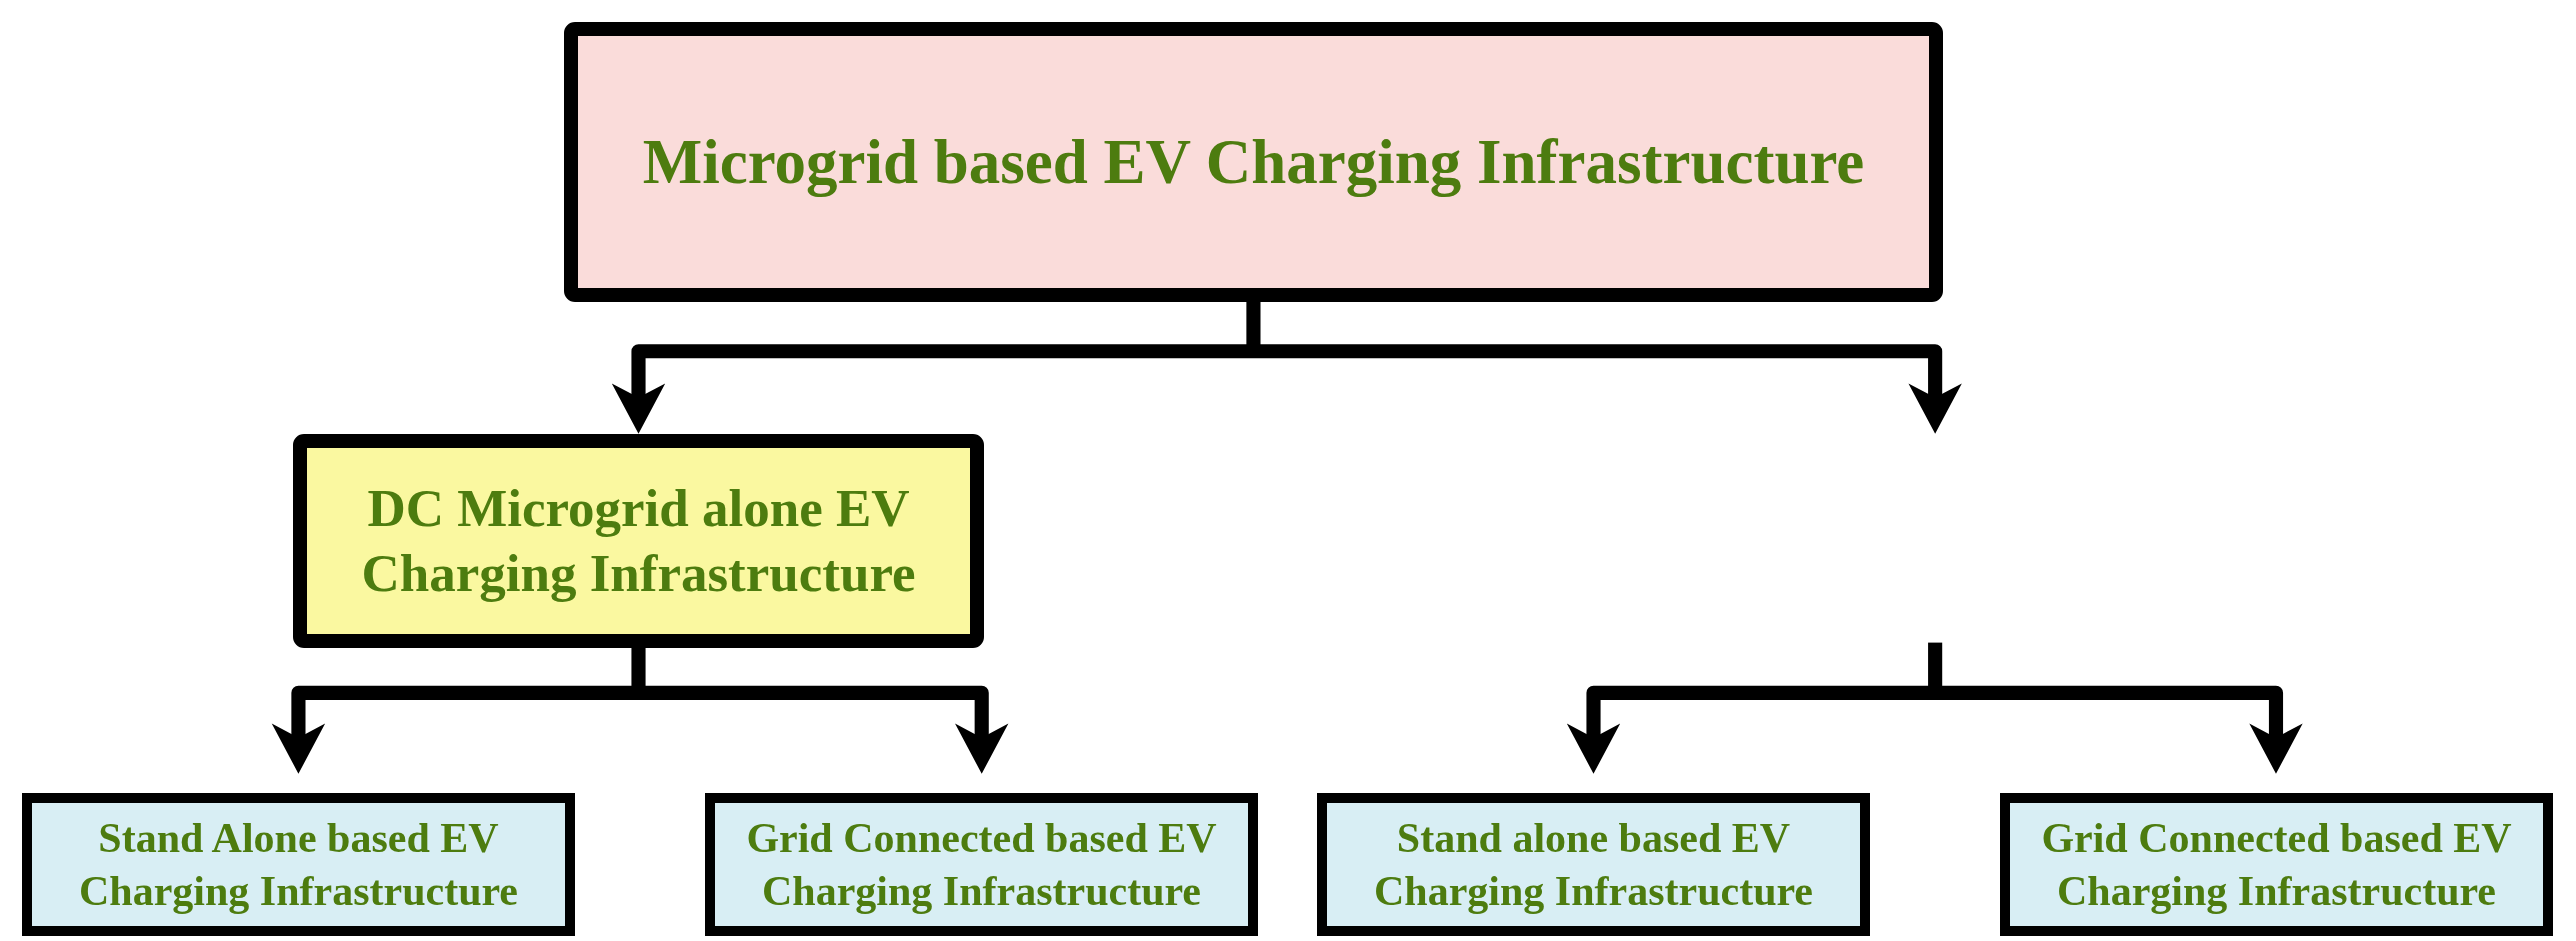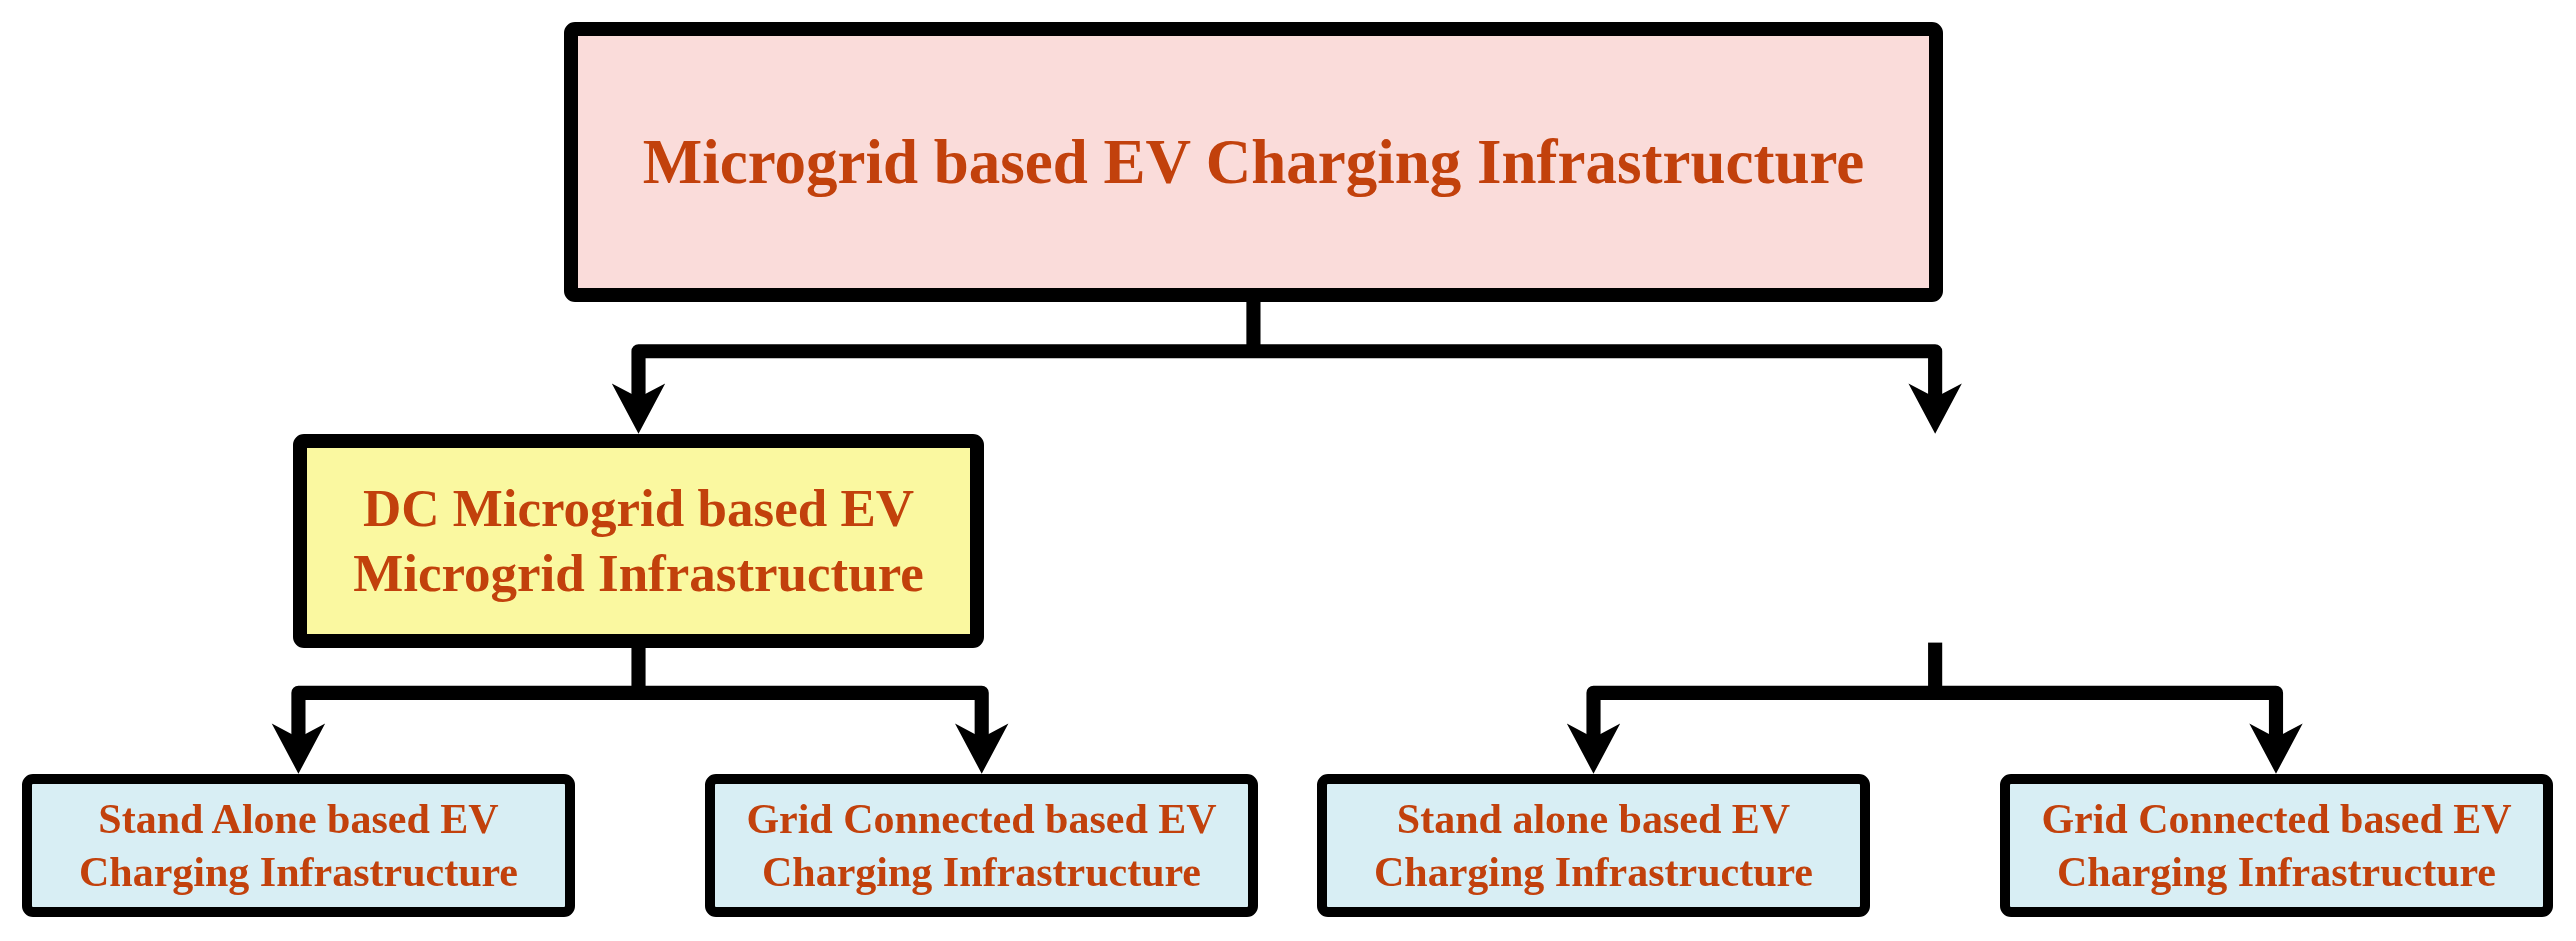--- a/index.html
+++ b/index.html
@@ -14,30 +14,30 @@
   .node {
     position: absolute;
     box-sizing: border-box;
     border: 14px solid #000000;
     border-radius: 11px;
     display: flex;
     align-items: center;
     justify-content: center;
     text-align: center;
     font-weight: bold;
-    color: #c2410c;
+    color: #4d7c0f;
   }
   .node .label { display: block; width: 100%; }
   
   #node-root   { left: 564px;  top: 22px;  width: 1379px; height: 280px; font-size: 63px; line-height: 1.15; }
   
   #node-dc     { left: 293px;  top: 434px; width: 691px;  height: 214px; font-size: 53px; line-height: 1.22; }
   #node-ac     { left: 1590px; top: 434px; width: 691px;  height: 214px; font-size: 53px; line-height: 1.22; }
   
-  .leaf        { border-width: 10.2px; border-radius: 11px; font-size: 42px; line-height: 1.25; }
+  .leaf        { border-width: 10.2px; border-radius: 0; font-size: 42px; line-height: 1.25; margin-top: 19px; }
   #node-leaf1  { left: 22px;   top: 774px; width: 553px;  height: 143px; }
   #node-leaf2  { left: 705px;  top: 774px; width: 553px;  height: 143px; }
   #node-leaf3  { left: 1317px; top: 774px; width: 553px;  height: 143px; }
   #node-leaf4  { left: 2000px; top: 774px; width: 553px;  height: 143px; }
 
   #connectors {
     position: absolute;
     left: 0; top: 0;
     width: 2576px; height: 942px;
     pointer-events: none;
@@ -76,21 +76,21 @@
     <polygon points="1250,985 1216,921 1250,939 1284,921"></polygon>
     <polygon points="2029,985 1995,921 2029,939 2063,921"></polygon>
     <polygon points="2898,985 2864,921 2898,939 2932,921"></polygon>
   </svg>
 
   <div class="node" id="node-root" style="background-color: rgb(250, 220, 218);">
     <span class="label">Microgrid based EV Charging Infrastructure</span>
   </div>
 
   <div class="node" id="node-dc" style="background-color: rgb(250, 248, 160);">
-    <span class="label">DC Microgrid based EV Microgrid Infrastructure</span>
+    <span class="label">DC Microgrid alone EV Charging Infrastructure</span>
   </div>
 
   <div class="node leaf" id="node-leaf1" style="background-color: rgb(216, 238, 244);">
     <span class="label">Stand Alone based EV Charging Infrastructure</span>
   </div>
   <div class="node leaf" id="node-leaf2" style="background-color: rgb(216, 238, 244);">
     <span class="label">Grid Connected based EV Charging Infrastructure</span>
   </div>
   <div class="node leaf" id="node-leaf3" style="background-color: rgb(216, 238, 244);">
     <span class="label">Stand alone based EV Charging Infrastructure</span>

